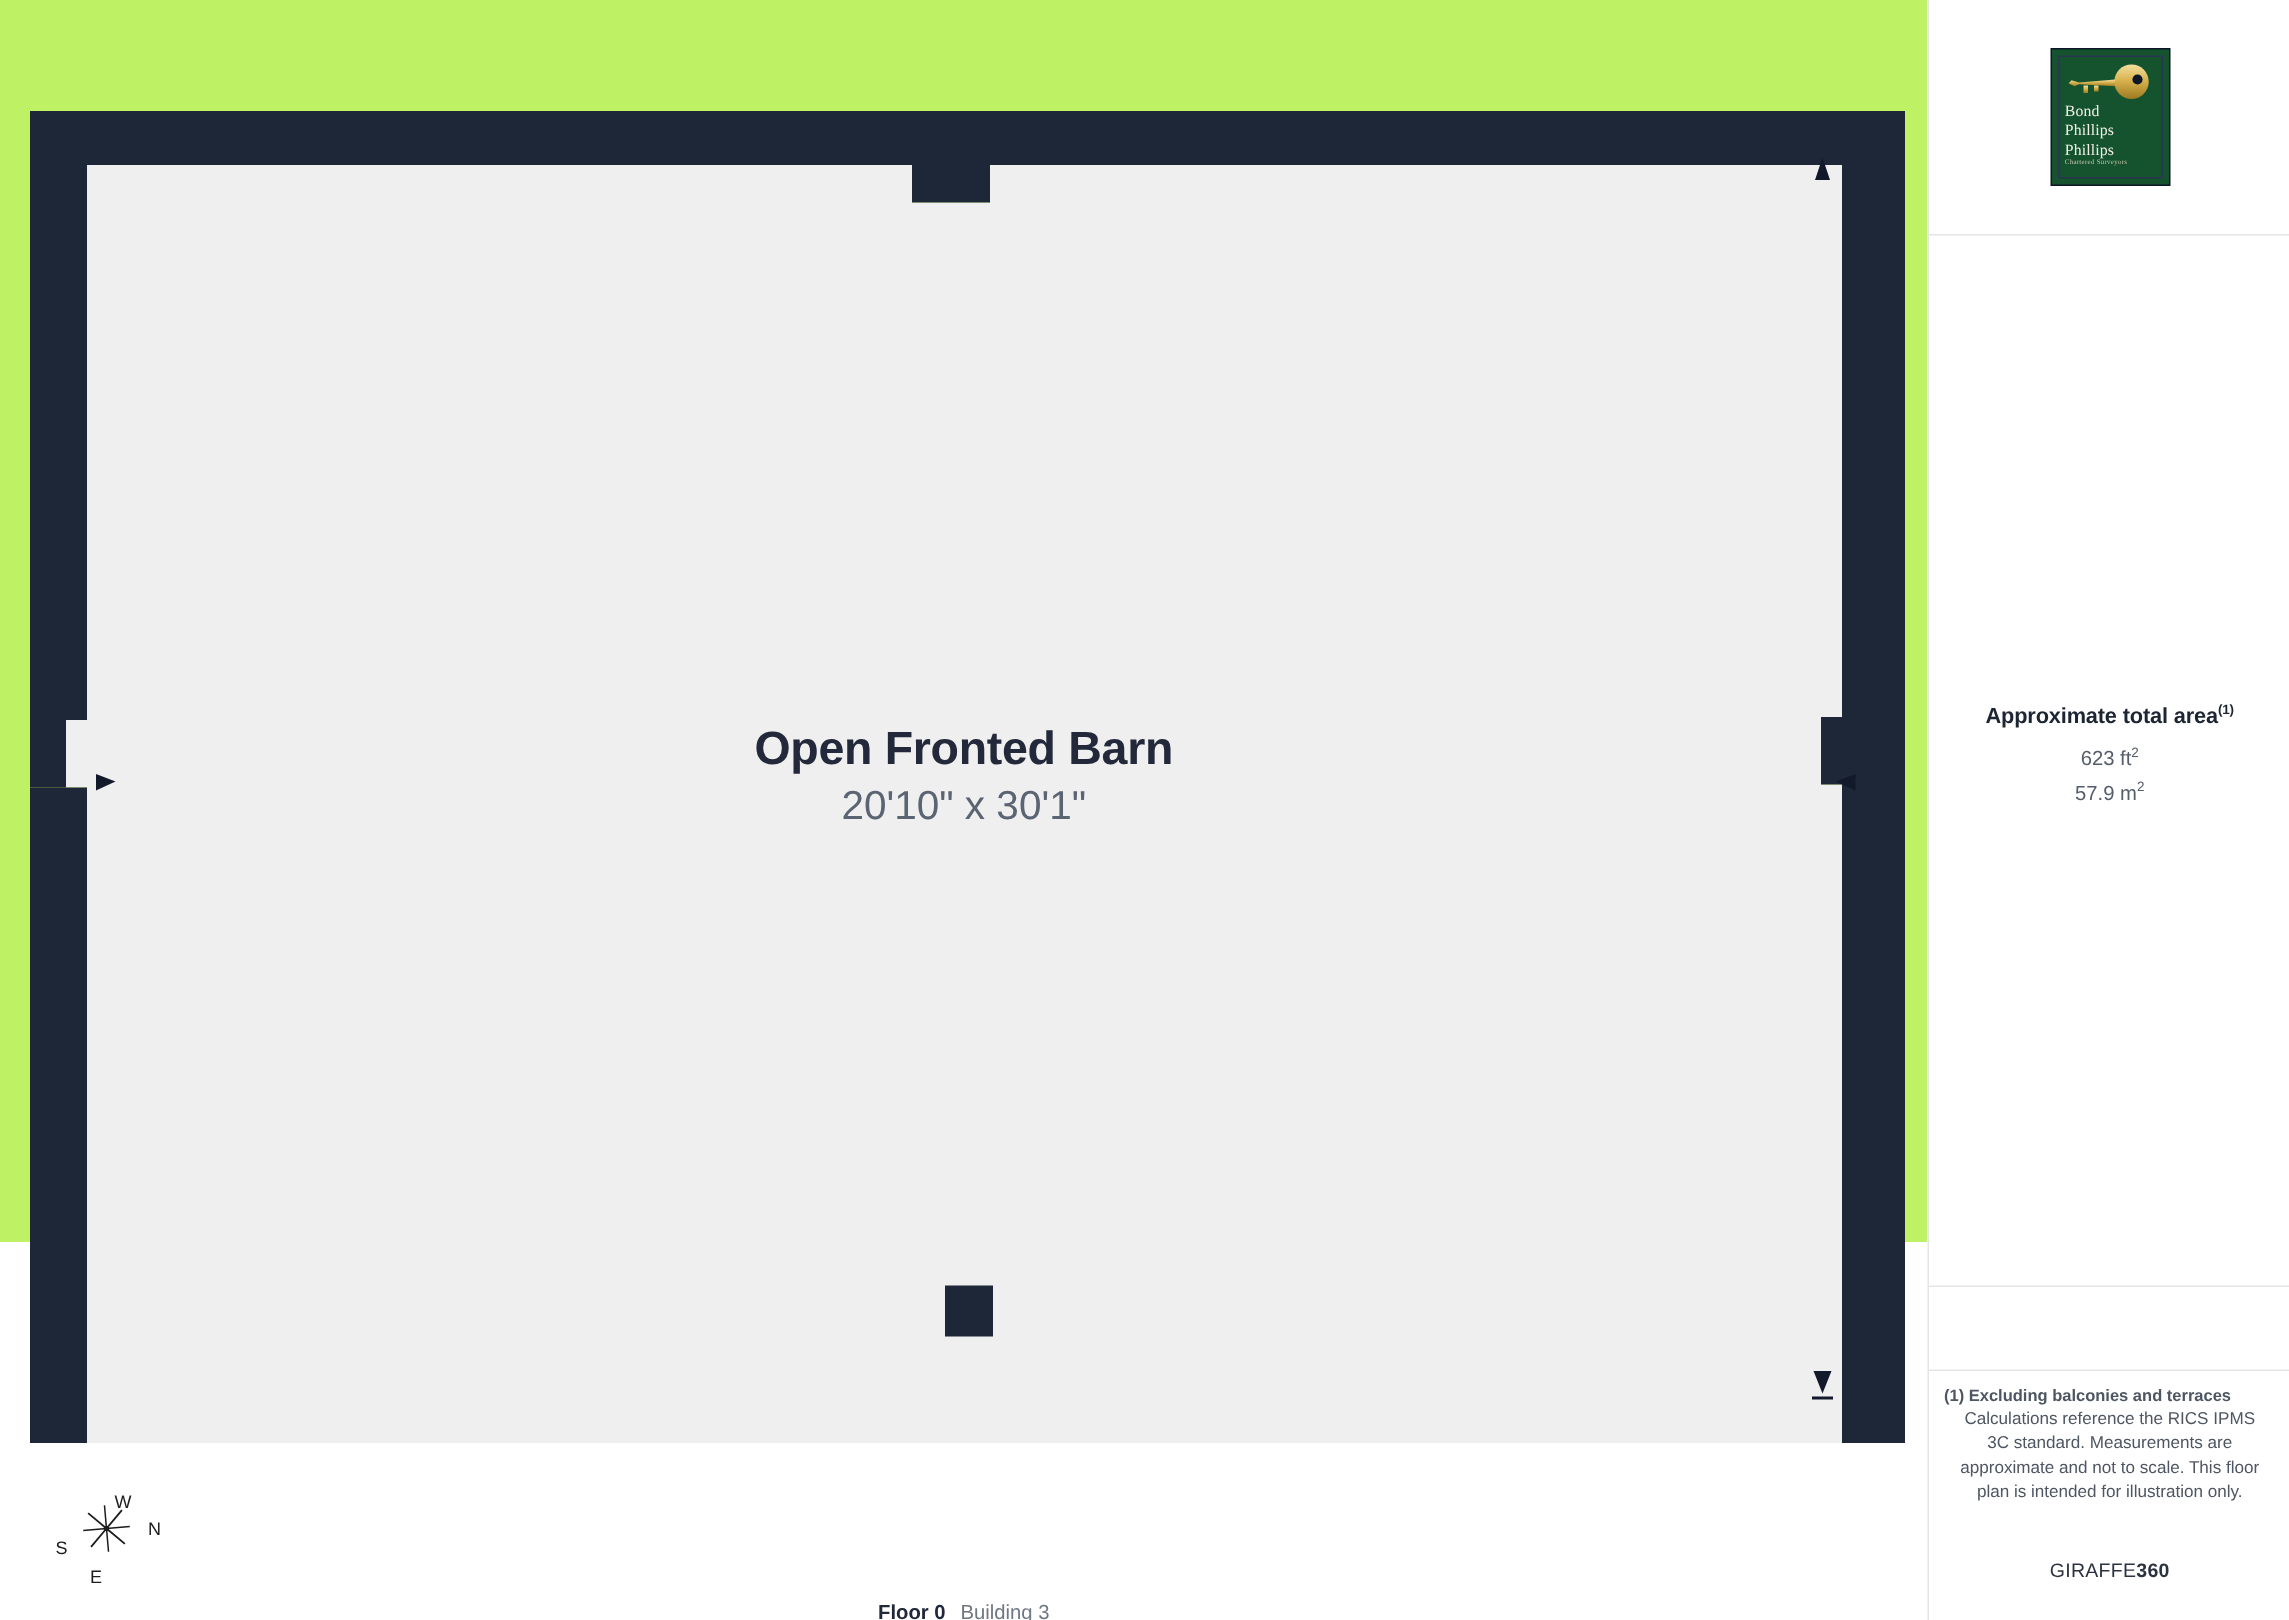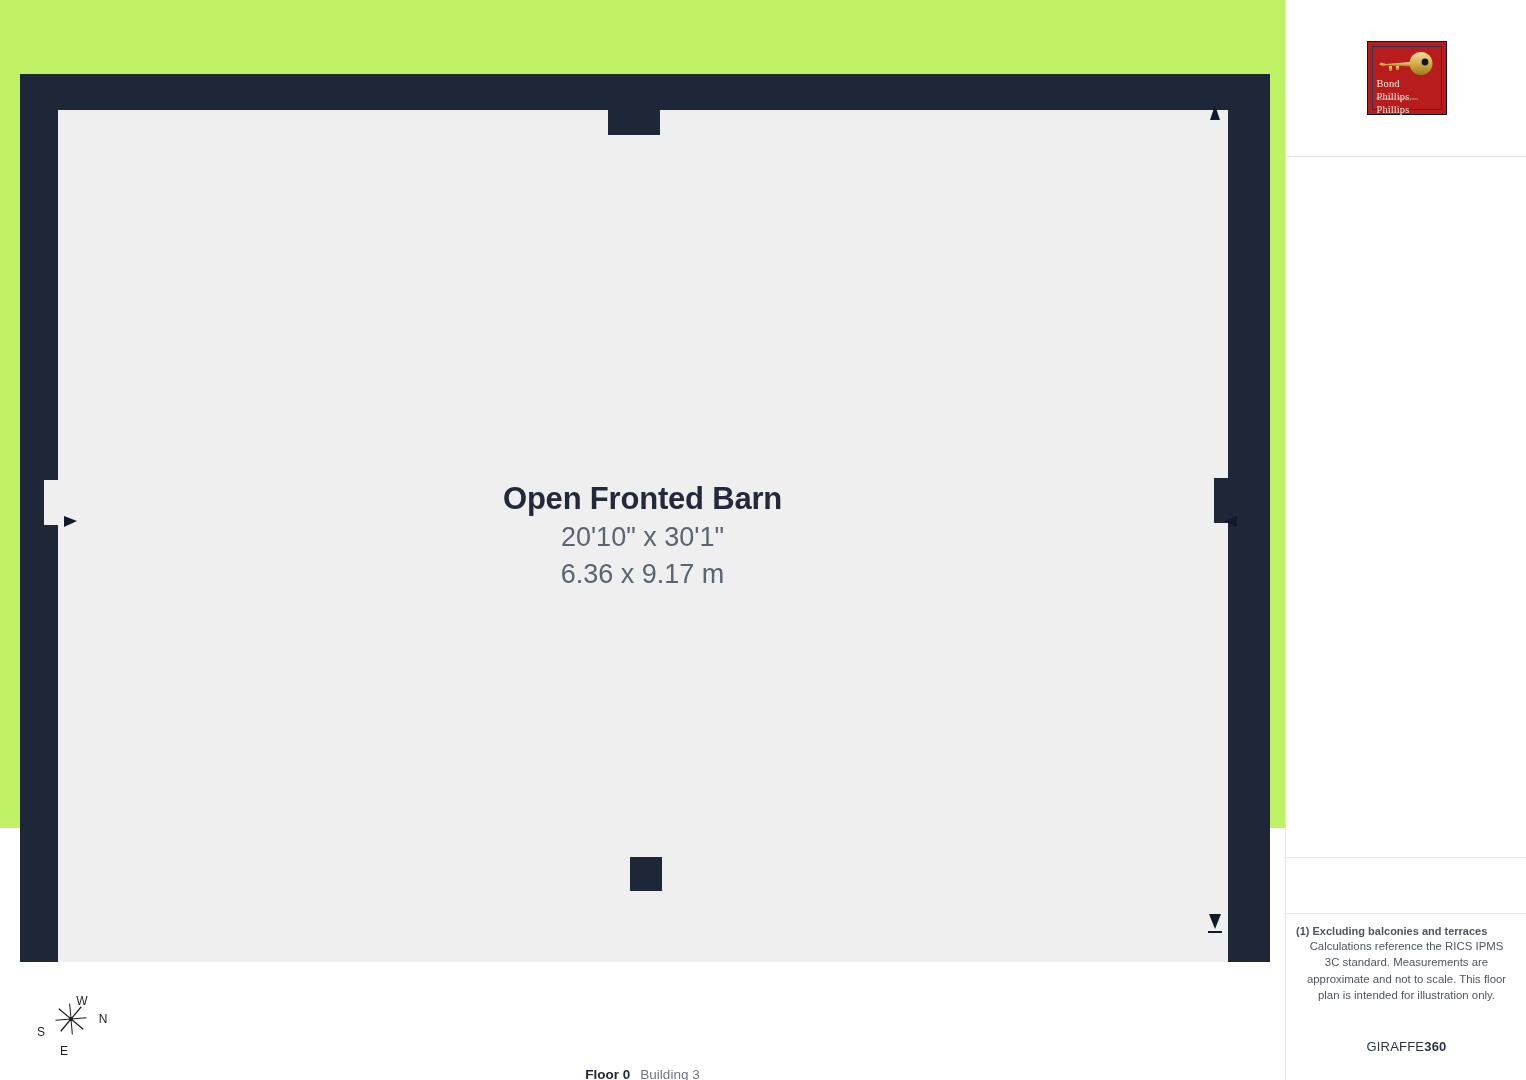--- a/index.html
+++ b/index.html
@@ -116,22 +116,22 @@
     left: 0;
     top: 0;
     width: 241px;
     height: 156px;
     display: flex;
     align-items: center;
     justify-content: center;
   }
   #logo {
     width: 78px;
-    height: 72px;
-    background: #b91c1c;
+    height: 90px;
+    background: #14532d;
     position: relative;
     display: block;
     box-shadow: 0 0 0 1px #0d1628;
   }
   #logo .logo-inner-border {
     position: absolute;
     left: 4px;
     top: 4px;
     right: 4px;
     bottom: 4px;
@@ -295,21 +295,20 @@
         <polygon points="1237,516 1224,521 1237,527" fill="#12192a"></polygon>
       </g>
       <g>
         <polygon points="64,516 77,521 64,527" fill="#12192a"></polygon>
       </g>
     </svg>
 
     <div class="room-label-group">
       <div class="room-name">Open Fronted Barn</div>
       <div class="room-dim">20'10" x 30'1"</div>
-      <div class="room-dim">6.36 x 9.17 m</div>
     </div>
 
     <svg id="compass" viewBox="0 0 86 82">
       <g transform="translate(43,41)">
         <g transform="rotate(-50)">
           <line x1="0" y1="0" x2="0" y2="-16" stroke="#1c1c1c" stroke-width="1.2"></line>
           <line x1="0" y1="0" x2="0" y2="16" stroke="#1c1c1c" stroke-width="1.2"></line>
           <line x1="0" y1="0" x2="-16" y2="0" stroke="#1c1c1c" stroke-width="1.2"></line>
           <line x1="0" y1="0" x2="16" y2="0" stroke="#1c1c1c" stroke-width="1.2"></line>
           <line x1="0" y1="0" x2="11" y2="-11" stroke="#1c1c1c" stroke-width="1"></line>
@@ -352,20 +351,31 @@
         <div class="logo-text">
           <div>Bond</div>
           <div>Phillips</div>
           <div>Phillips</div>
         </div>
         <div class="logo-tag">Chartered Surveyors</div>
       </div>
     </div>
     <div class="side-sep" style="top:156px"></div>
 
+    <div id="area-block">
+      <div class="area-title">
+        <span>Approximate total area</span><sup>(1)</sup>
+      </div>
+      <div class="area-value">
+        <span>623 ft</span><sup>2</sup>
+      </div>
+      <div class="area-value">
+        <span>57.9 m</span><sup>2</sup>
+      </div>
+    </div>
     <div class="side-sep" style="top:857px"></div>
 
     <div id="footnote-block">
       <div class="footnote-text">(1) Excluding balconies and terraces</div>
     </div>
     <div class="side-sep" style="top:913px"></div>
 
     <div id="disclaimer-block">
       <p class="disclaimer-text">Calculations reference the RICS IPMS 3C standard. Measurements are approximate and not to scale. This floor plan is intended for illustration only.</p>
       <div class="giraffe-brand">

